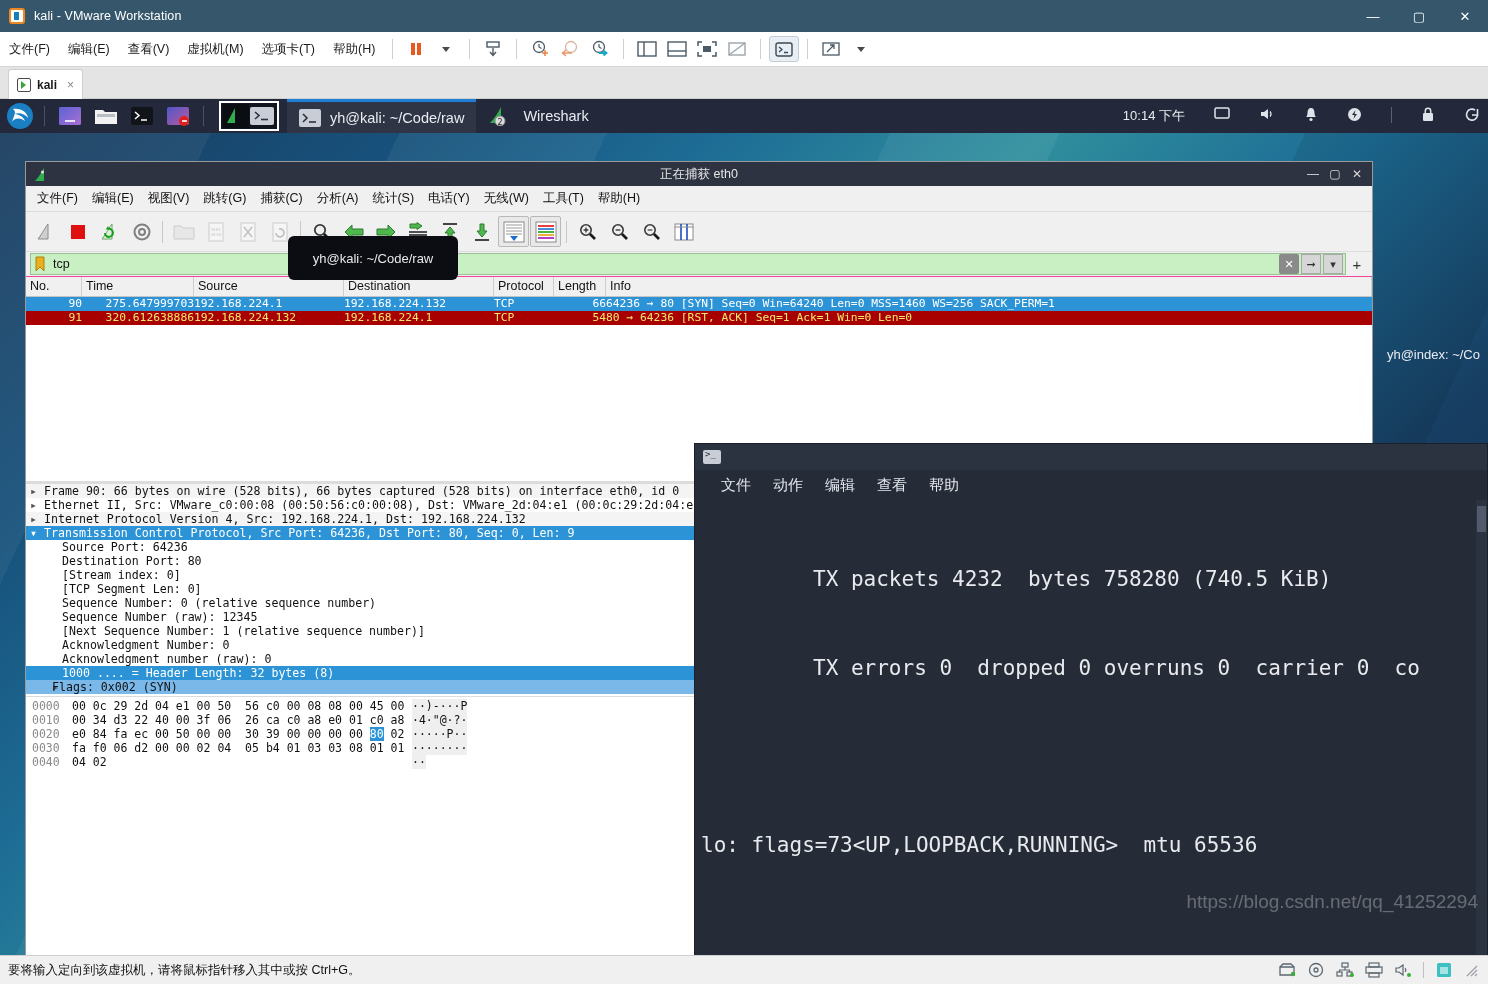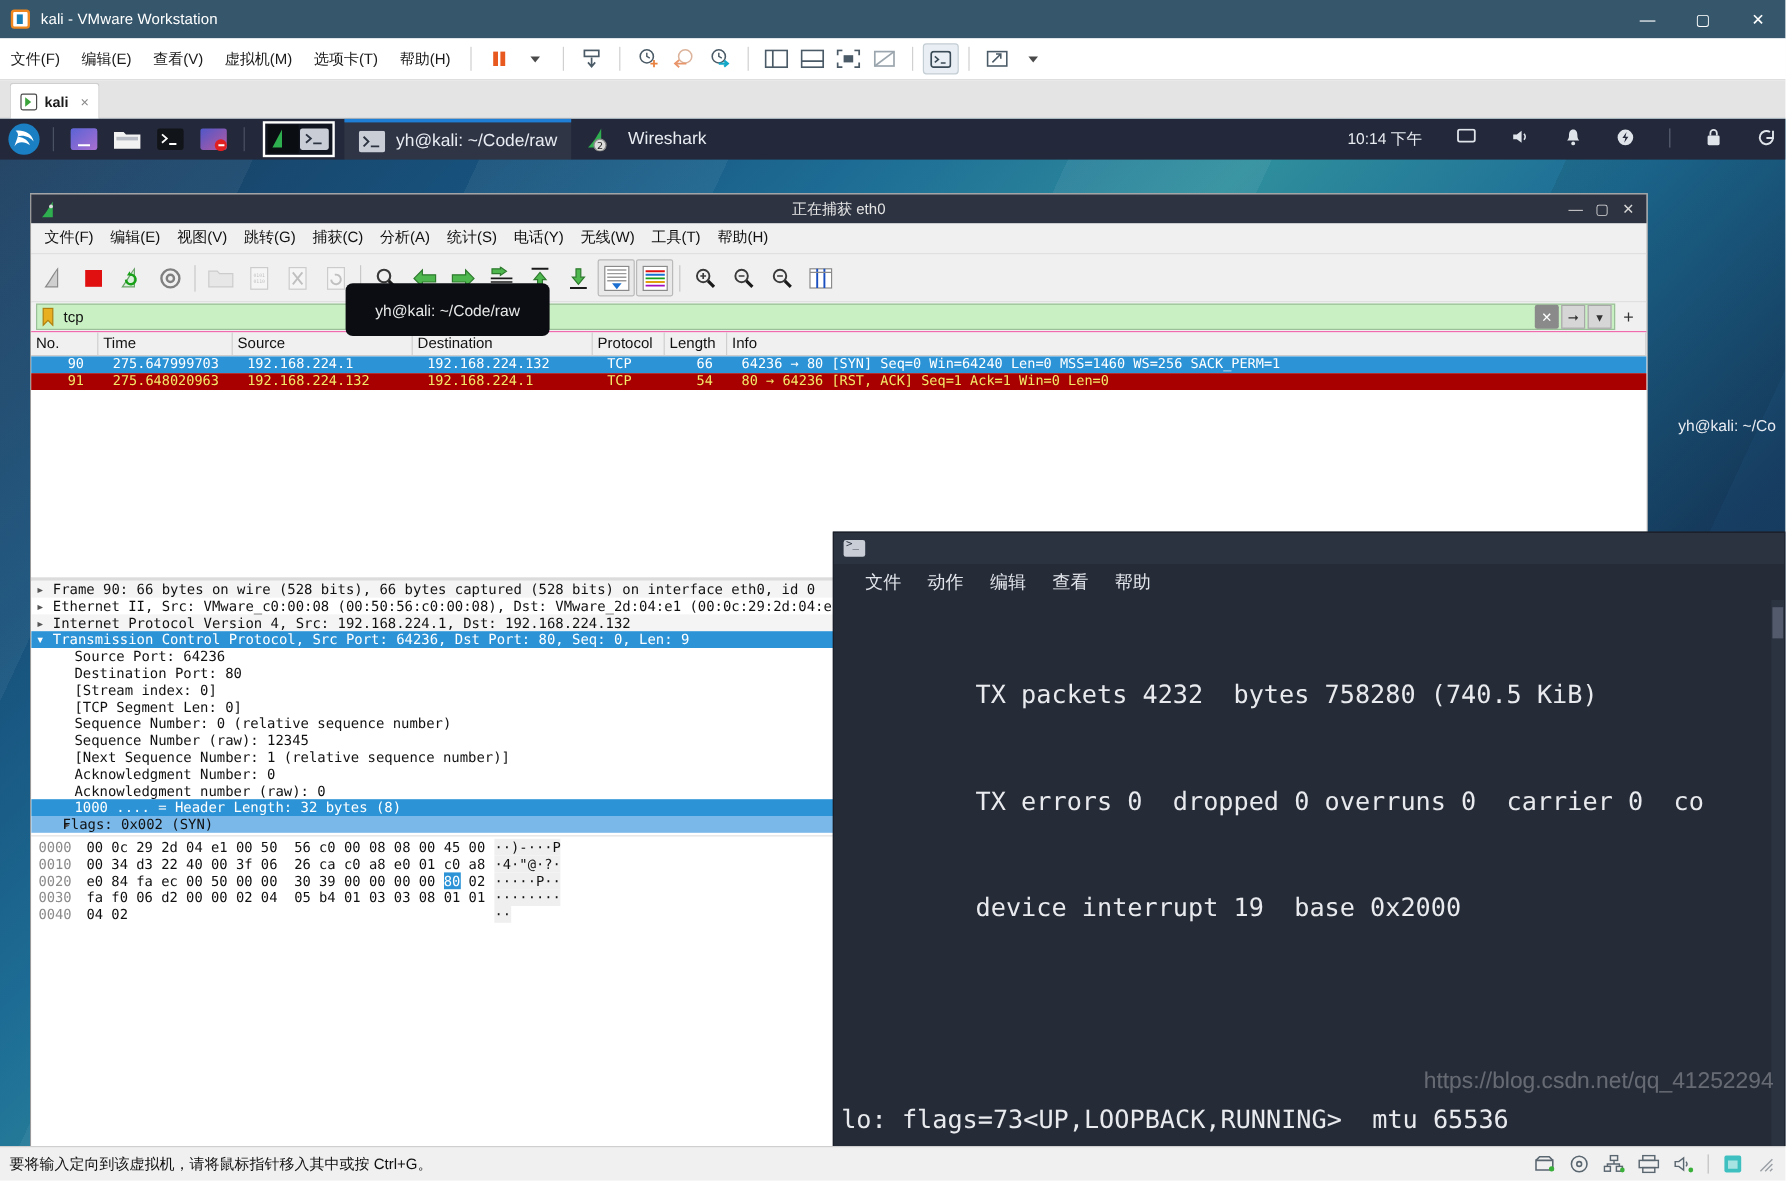--- a/index.html
+++ b/index.html
@@ -138,21 +138,21 @@
   .ws-plus { width: 22px; height:22px; display:flex; align-items:center; justify-content:center; font-size:15px; color:#333;}
 
   
   .pkt-wrap { background:#fff; border-top:1px solid #ec4899; }
   .pkt-head { display:flex; height: 20px; background:#f0f0f0; border-bottom:1px solid #c4c4c4; }
   .pkt-head div {
     font-size: 12.5px; color:#111; padding-left: 4px; line-height: 19px;
     border-right: 1px solid #cfcfcf; overflow: hidden; white-space: nowrap;
   }
   .pkt-row { display:flex; height: 14px; font-family: "DejaVu Sans Mono", monospace; font-size: 11.3px; line-height:14px; white-space: nowrap;}
-  .pkt-row div { padding: 0 12px; overflow: hidden; }
+  .pkt-row div { padding: 0 0; overflow: hidden; }
   .pkt-row.sel { background:#2c94d6; color:#ffffff; }
   .pkt-row.rst { background:#a80000; color:#f3e86a; }
   .pkt-list { height: 184px; background:#fff; position: relative;}
 
   .c-no { width: 56px; text-align:right; }
   .c-time { width: 112px; text-align:right; }
   .c-src { width: 150px; }
   .c-dst { width: 150px; }
   .c-proto { width: 60px; }
   .c-len { width: 52px; text-align:right; }
@@ -441,21 +441,21 @@
           </svg>
         <svg width="16" height="15" viewBox="0 0 16 15">
             <path d="M11 3 A5.5 5.5 0 1 0 13.5 8" stroke="#dfe3ea" stroke-width="1.6" fill="none"></path>
             <path d="M13.5 2 L13.5 8 L8 8" stroke="#dfe3ea" stroke-width="1.6" fill="none"></path>
           </svg>
       </div>
     </div>
 
     <div class="ktooltip">yh@kali: ~/Code/raw</div>
 
-    <div class="bg-frag">yh@kali: ~/Co</div>
+    <div class="bg-frag">yh@index: ~/Co</div>
 
     <div class="ws">
       <div class="ws-title">
         <div class="ico">
           <svg width="16" height="15" viewBox="0 0 16 15">
               <path d="M1 14 C5 10, 8 4, 10 1 L10 14 Z" fill="#2eae4e"></path>
               <circle cx="8.5" cy="5" r="1.6" fill="#dcdcdc"></circle>
             </svg>
         </div>
         <div class="t">正在捕获 eth0</div>
@@ -644,21 +644,21 @@
             <div class="c-no">90</div>
             <div class="c-time">275.647999703</div>
             <div class="c-src">192.168.224.1</div>
             <div class="c-dst">192.168.224.132</div>
             <div class="c-proto">TCP</div>
             <div class="c-len">66</div>
             <div class="c-info">64236 → 80 [SYN] Seq=0 Win=64240 Len=0 MSS=1460 WS=256 SACK_PERM=1</div>
           </div>
           <div class="pkt-row rst">
             <div class="c-no">91</div>
-            <div class="c-time">275.648020963</div>
+            <div class="c-time">320.612638886</div>
             <div class="c-src">192.168.224.132</div>
             <div class="c-dst">192.168.224.1</div>
             <div class="c-proto">TCP</div>
             <div class="c-len">54</div>
             <div class="c-info">80 → 64236 [RST, ACK] Seq=1 Ack=1 Win=0 Len=0</div>
           </div>
         </div>
       </div>
 
       <div class="hsplit"></div>
@@ -721,21 +721,20 @@
         <span>编辑</span>
         <span>查看</span>
         <span>帮助</span>
       </div>
       <div class="term-scroll"></div>
       <div class="term-thumb"></div>
 
       <div class="term-body">
         <div class="ind">TX packets 4232  bytes 758280 (740.5 KiB)</div>
         <div class="ind">TX errors 0  dropped 0 overruns 0  carrier 0  co</div>
-        <div class="ind">device interrupt 19  base 0x2000</div>
         <div>&nbsp;</div>
         <div>lo: flags=73&lt;UP,LOOPBACK,RUNNING&gt;  mtu 65536</div>
         
         
         
         
         
         
         
         

